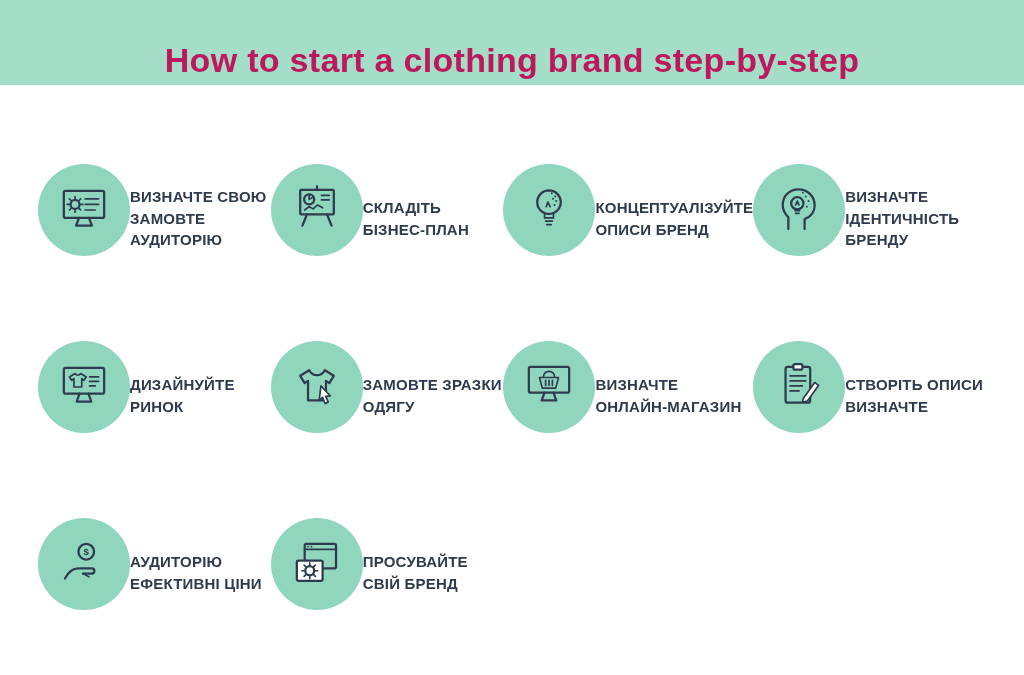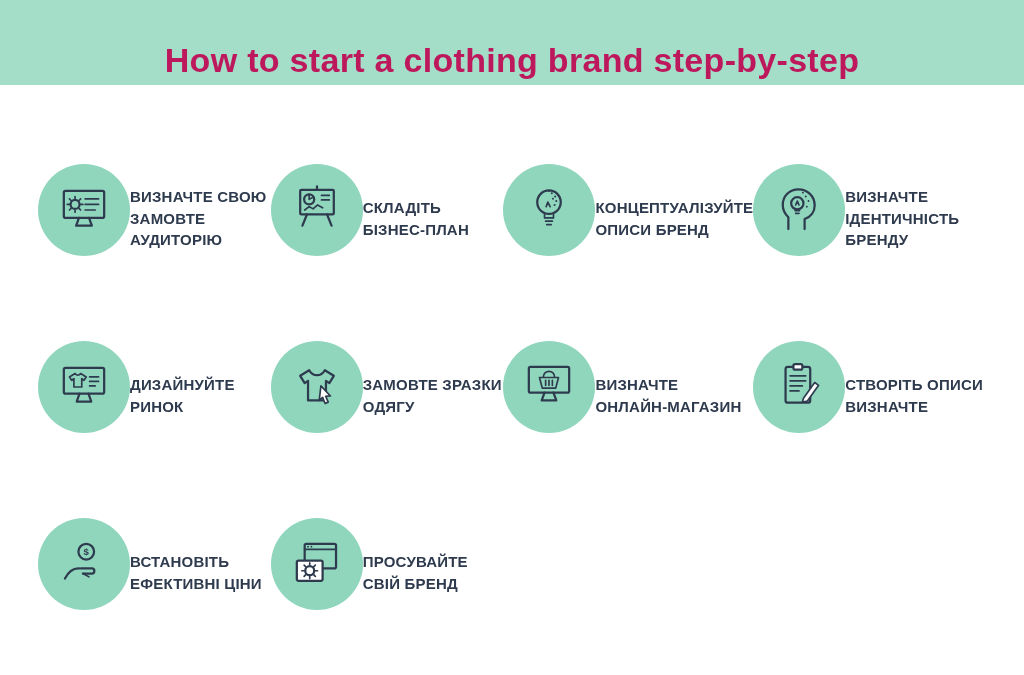--- a/index.html
+++ b/index.html
@@ -230,21 +230,21 @@
       <span>
         <svg viewBox="0 0 100 100" fill="none" stroke="#2e3b4e" stroke-width="4" stroke-linecap="round" stroke-linejoin="round">
           <circle cx="54" cy="28" r="14"></circle>
           <text x="54" y="34" font-size="17" font-weight="bold" fill="#2e3b4e" stroke="none" text-anchor="middle">$</text>
           <path d="M16,76 C22,64 32,56 44,58 L64,58 C70,58 70,67 64,67 L48,67"></path>
           <path d="M48,67 L59,73" stroke-width="3"></path>
         </svg>
       </span>
     </div>
     <div class="label">
-        <div>ВСТАНОВІТЬ</div>
+        <div>АУДИТОРІЮ</div>
         <div>ЕФЕКТИВНІ ЦІНИ</div>
       </div>
   </div>
 
   <div class="cell">
     <div class="circle">
       <span>
         <svg viewBox="0 0 100 100" fill="none" stroke="#2e3b4e" stroke-width="4" stroke-linecap="round" stroke-linejoin="round">
           <rect x="28" y="14" width="56" height="44" rx="3"></rect>
           <path d="M28,24 H84" stroke-width="3"></path>

